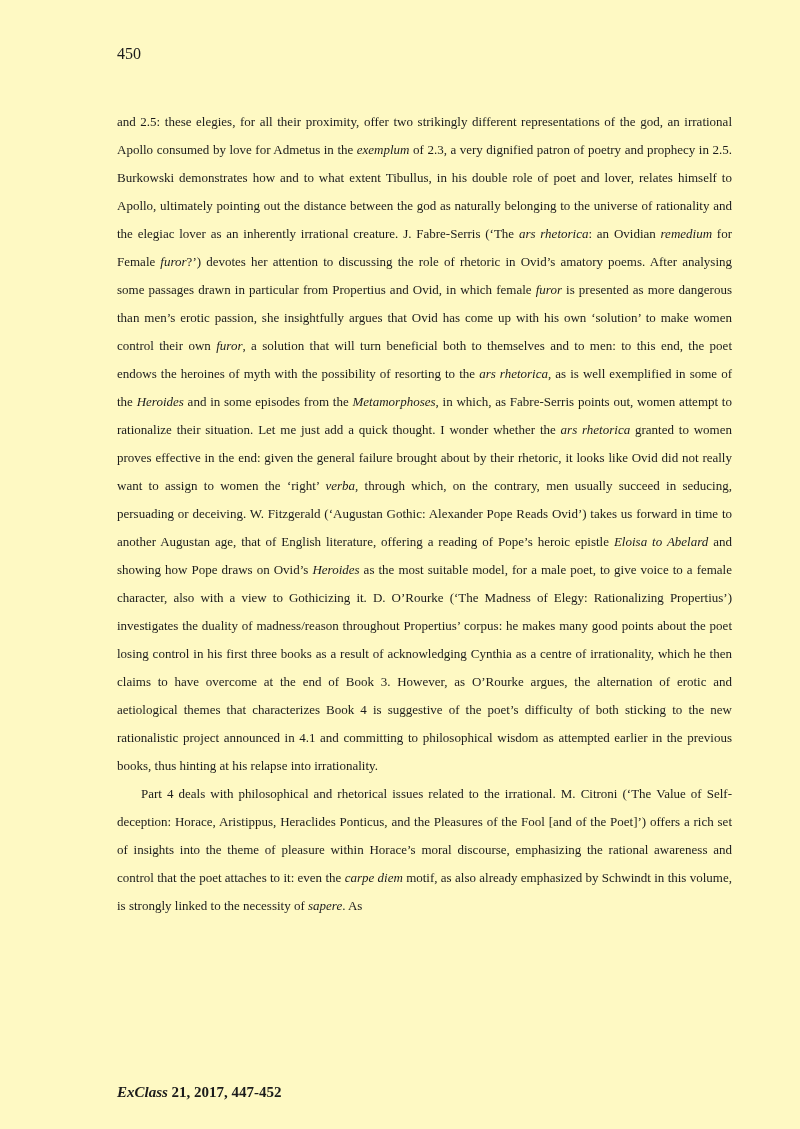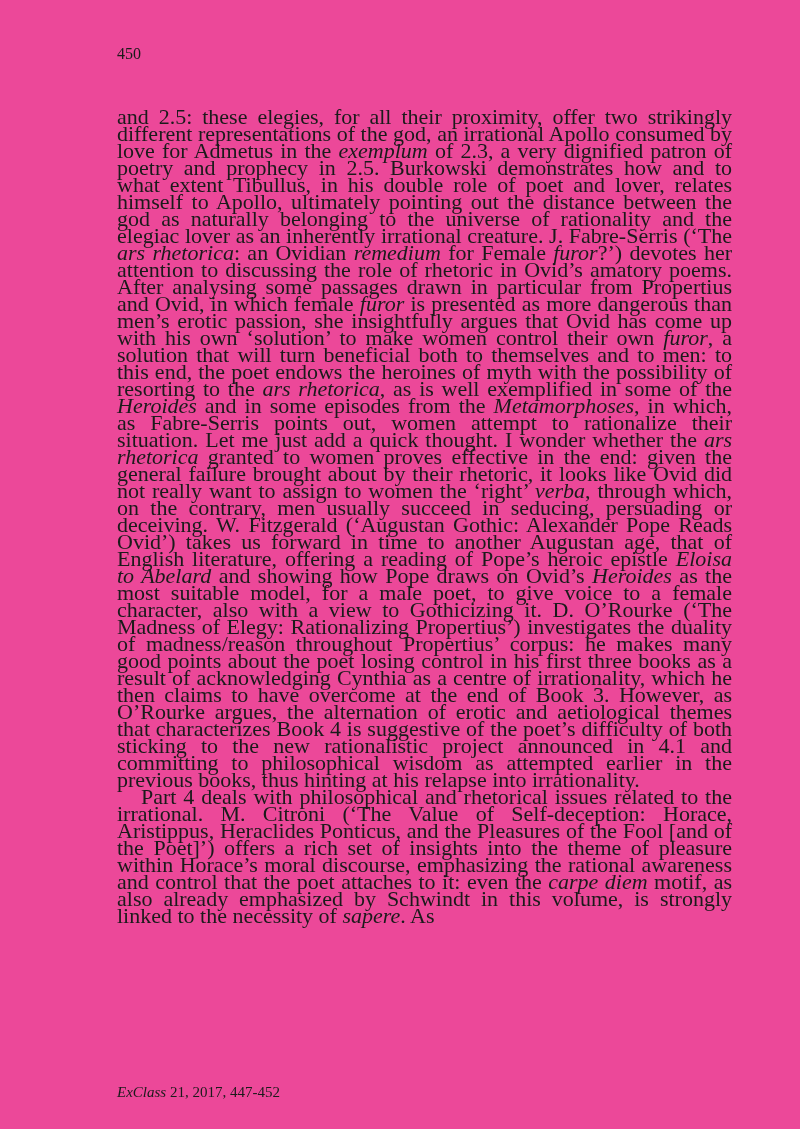--- a/index.html
+++ b/index.html
@@ -9,21 +9,21 @@
     height: 1129px;
     position: relative;
     font-family: "Liberation Serif", "DejaVu Serif", serif;
     color: #1b1b1b;
     overflow: hidden;
   }
   .page {
     position: absolute;
     inset: 0;
     padding: 44px 68px 0 117px;
-    background: #ec4899;
+    background: #fef9c3;
   }
   .page-header {
     position: relative;
     height: 22px;
     margin-bottom: 42px;
   }
   .page-number {
     position: absolute;
     left: 0;
     top: 1px;
@@ -32,31 +32,32 @@
   .running-title {
     display: block;
     text-align: center;
     font-variant: small-caps;
     font-size: 15.5px;
     letter-spacing: 0.4px;
     white-space: nowrap;
   }
   .page-body {
     text-align: justify;
-    font-size: 22px;
-    line-height: 17px;
+    font-size: 13px;
+    line-height: 28px;
   }
   .para { text-indent: 0; }
   .para.indent { text-indent: 24px; }
   .i { font-style: italic; }
   .page-footer {
     position: absolute;
     left: 117px;
     bottom: 28px;
     font-size: 15px;
+    font-weight: bold;
   }
 </style>
 </head>
 <body>
 
 <div class="page">
 
   <header class="page-header">
     <span class="page-number">450</span>
   </header>

